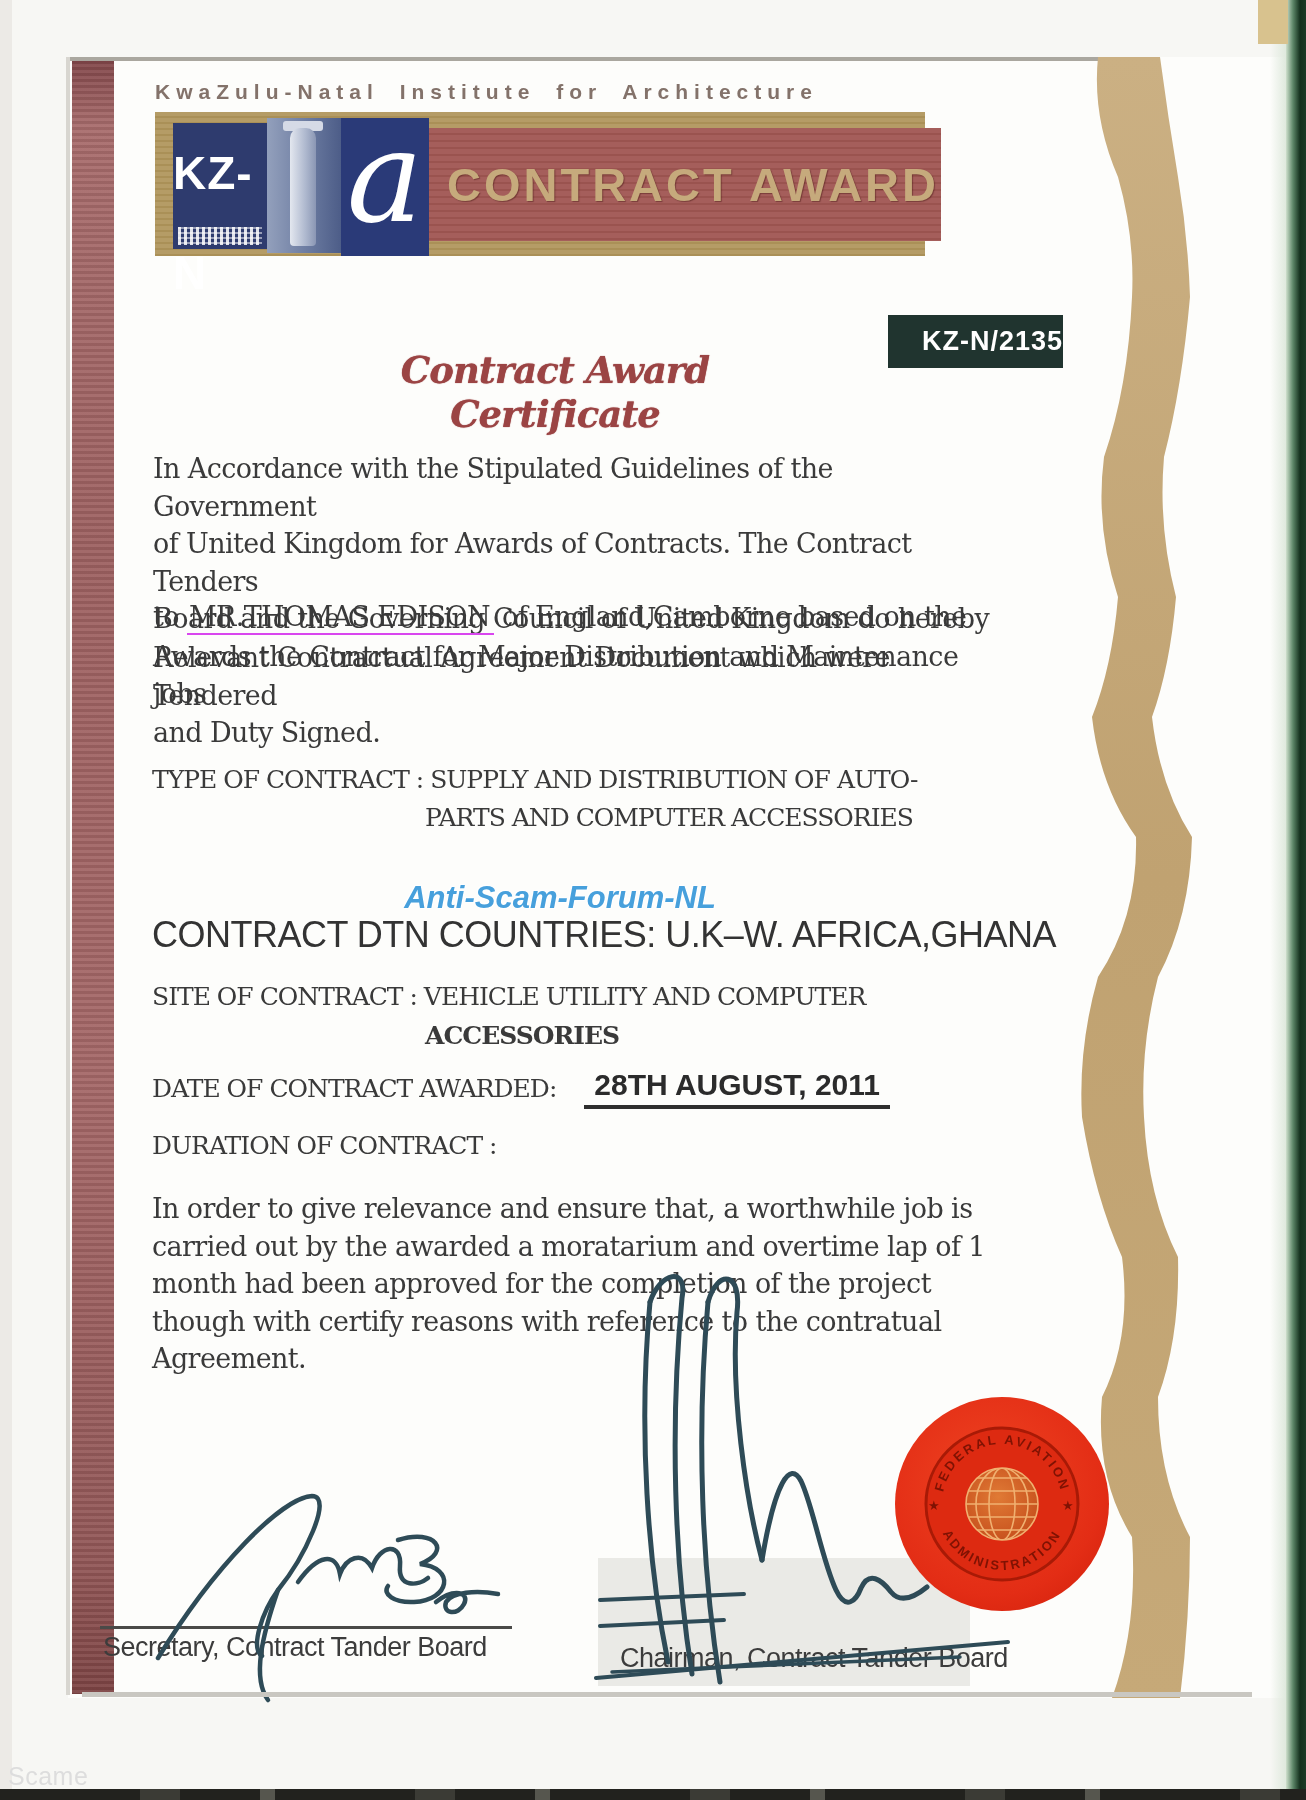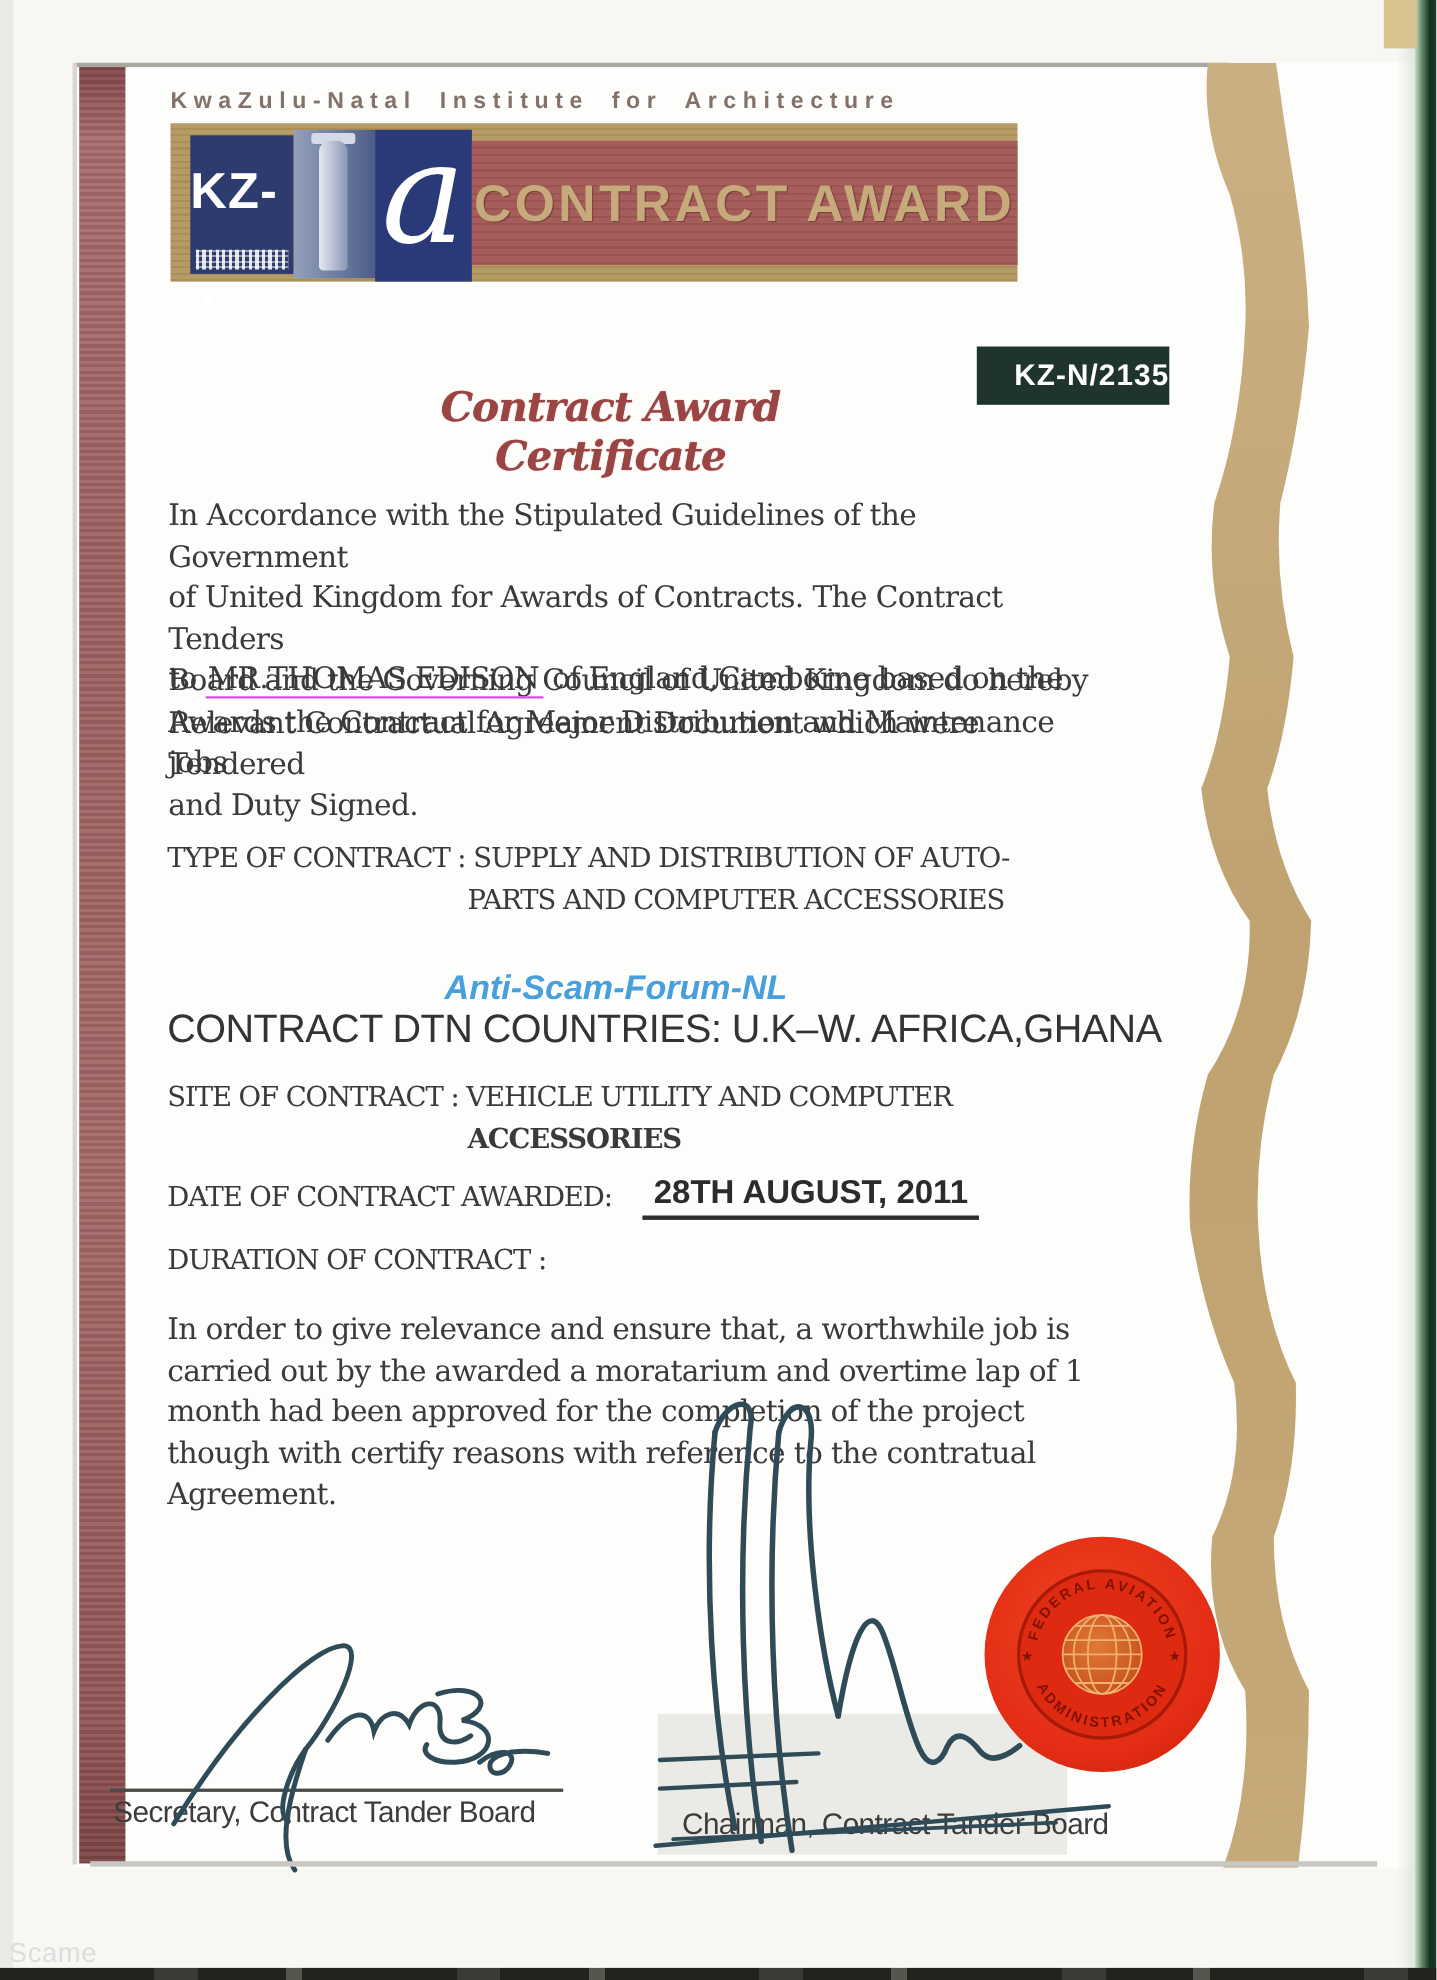--- a/index.html
+++ b/index.html
@@ -37,21 +37,21 @@
       background:linear-gradient(90deg,#93a0bc,#68789e 60%,#4d5d88);}
   .column-shaft{left:290px;top:128px;width:26px;height:118px;border-radius:10px 10px 4px 4px;
       background:linear-gradient(90deg,#e3e7ef,#aeb8ce 60%,#8a96b4);}
   .column-cap{left:283px;top:121px;width:40px;height:10px;border-radius:3px;background:#d5dae6;}
   .a-block{left:341px;top:118px;width:88px;height:138px;background:#2a3a78;color:#ffffff;
       font-family:"DejaVu Serif",serif;font-style:italic;font-size:128px;line-height:118px;
       text-align:center;}
   .red-banner{left:429px;top:128px;width:496px;height:113px;
       background:repeating-linear-gradient(180deg,#a55e5b 0 5px,#9a534f 5px 7px);
       color:#c6aa7c;font-size:47px;font-weight:bold;letter-spacing:3px;text-align:center;
-      line-height:113px;white-space:nowrap;text-shadow:1px 1px 1px rgba(80,30,25,.5);}
+      line-height:113px;white-space:nowrap;text-shadow:1px 1px 1px rgba(80,30,25,.5);padding-left:16px;}
   .location{left:165px;top:257px;color:#1d1d1d;font-size:25px;letter-spacing:.5px;}
   .ref-badge{left:888px;top:315px;width:175px;height:53px;background:#20342f;color:#ffffff;
       font-size:27px;font-weight:bold;text-align:right;line-height:53px;letter-spacing:1px;}
   .doc-title{left:300px;top:348px;width:510px;text-align:center;color:#9b4444;
       font-family:"DejaVu Serif",serif;font-weight:bold;font-style:italic;font-size:37px;
       letter-spacing:-1px;text-shadow:0 0 1px #9b4444;}
   
   .serif{font-family:"DejaVu Serif",serif;color:#3a3a3a;}
   .para{font-size:27px;letter-spacing:-.6px;line-height:37.5px;white-space:pre-line;}
   .p1a{left:153px;top:450px;width:850px;}

